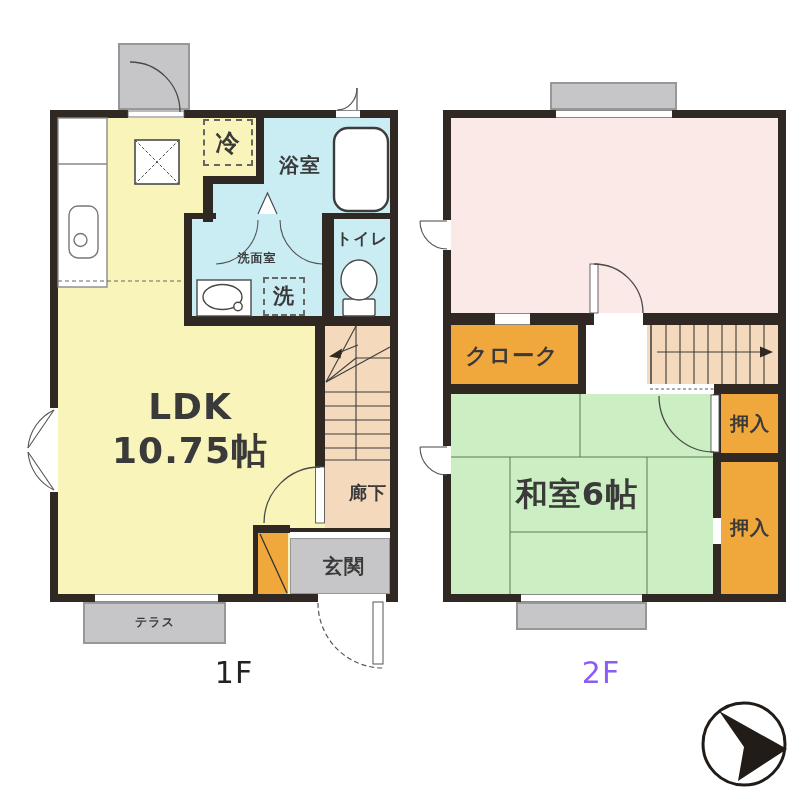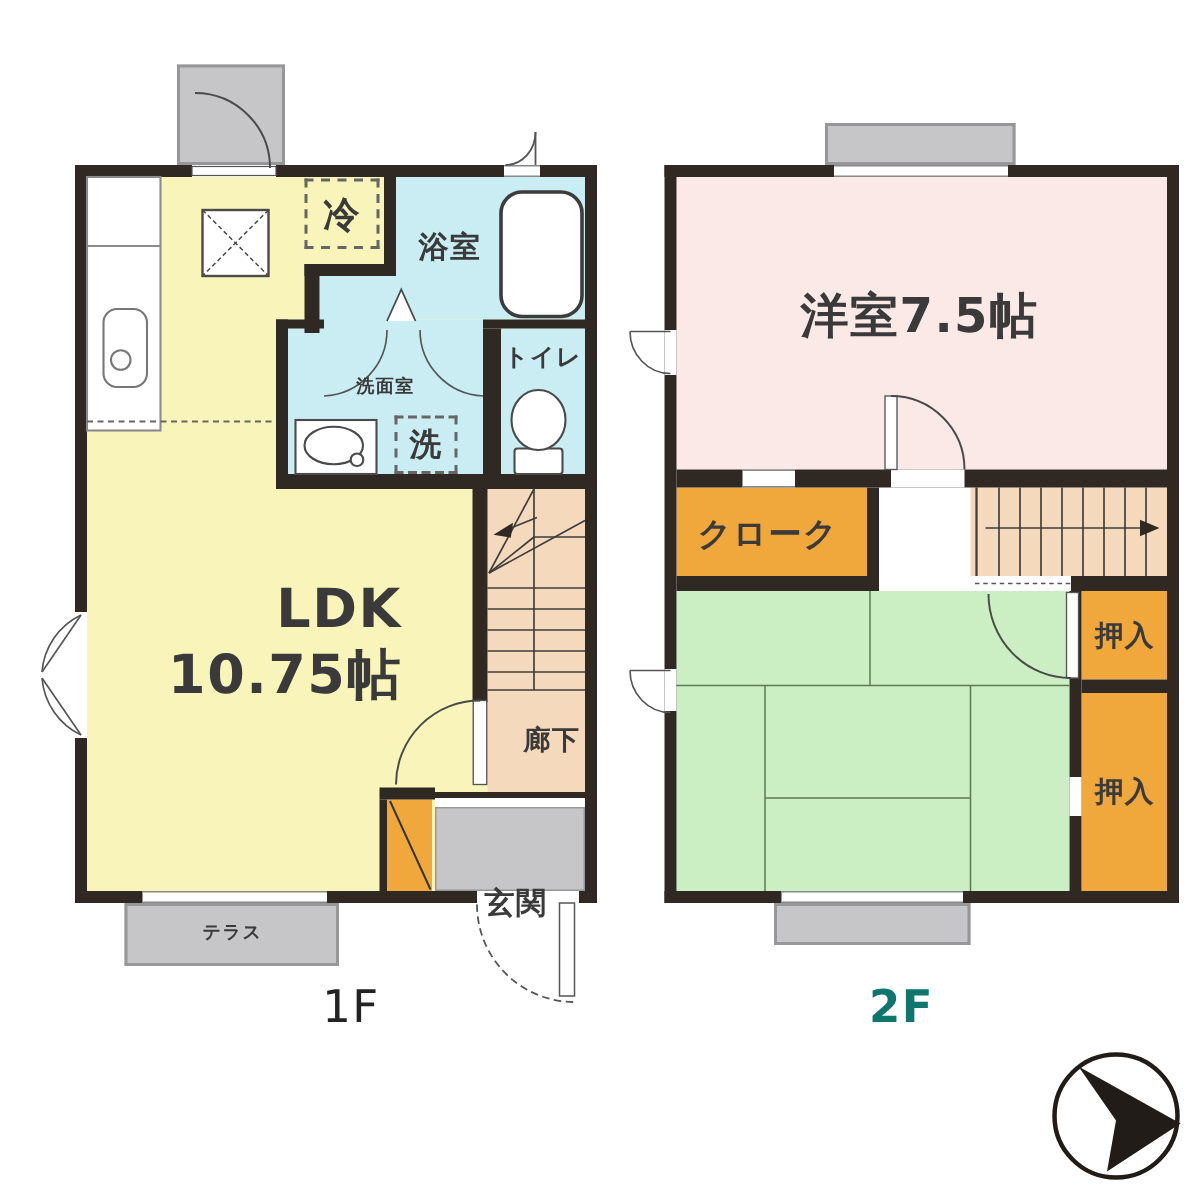--- a/index.html
+++ b/index.html
@@ -223,28 +223,28 @@
       <circle cx="744" cy="744" r="41" fill="#fff" stroke="#221c18" stroke-width="3"></circle>
       <polygon points="719,711 787,749 738,781 744,747" fill="#221c18"></polygon>
     </g>
   </svg>
 
   <div class="lbl" style="left:228px;top:143px;font-size:24px;">冷</div>
   <div class="lbl" style="left:300px;top:165px;font-size:20px;">浴室</div>
   <div class="lbl" style="left:257px;top:258px;font-size:12px;">洗面室</div>
   <div class="lbl" style="left:284px;top:296px;font-size:21px;">洗</div>
   <div class="lbl" style="left:362px;top:239px;font-size:16px;">トイレ</div>
-  <div class="lbl center" style="left:190px;top:429px;font-size:36px;line-height:1.22;text-align:right;">
+  <div class="lbl center" style="left:190px;top:429px;font-size:36px;line-height:1.22;">
     <div>LDK</div>
     <div>10.75帖</div>
   </div>
   <div class="lbl" style="left:368px;top:493px;font-size:18px;">廊下</div>
-  <div class="lbl" style="left:344px;top:566px;font-size:20px;margin-top:36px;">玄関</div>
+  <div class="lbl" style="left:344px;top:566px;font-size:20px;">玄関</div>
   <div class="lbl" style="left:155px;top:622px;font-size:12px;">テラス</div>
   <div class="lbl" style="left:234px;top:672px;font-size:30px;font-weight:500;color:#222;">1F</div>
 
-  <div class="lbl" style="left:613px;top:211px;font-size:32px;">洋室7.5帖</div>
   <div class="lbl" style="left:512px;top:356px;font-size:22px;">クローク</div>
   <div class="lbl" style="left:750px;top:424px;font-size:19px;">押入</div>
   <div class="lbl" style="left:750px;top:528px;font-size:19px;">押入</div>
-  <div class="lbl" style="left:601px;top:672px;font-size:30px;font-weight:700;color:#0f766e;">2F</div>
+  <div class="lbl" style="left:577px;top:495px;font-size:32px;">和室6帖</div>
+  <div class="lbl" style="left:601px;top:672px;font-size:30px;font-weight:400;color:#8b5cf6;">2F</div>
 
 </div>
 
 </body></html>

